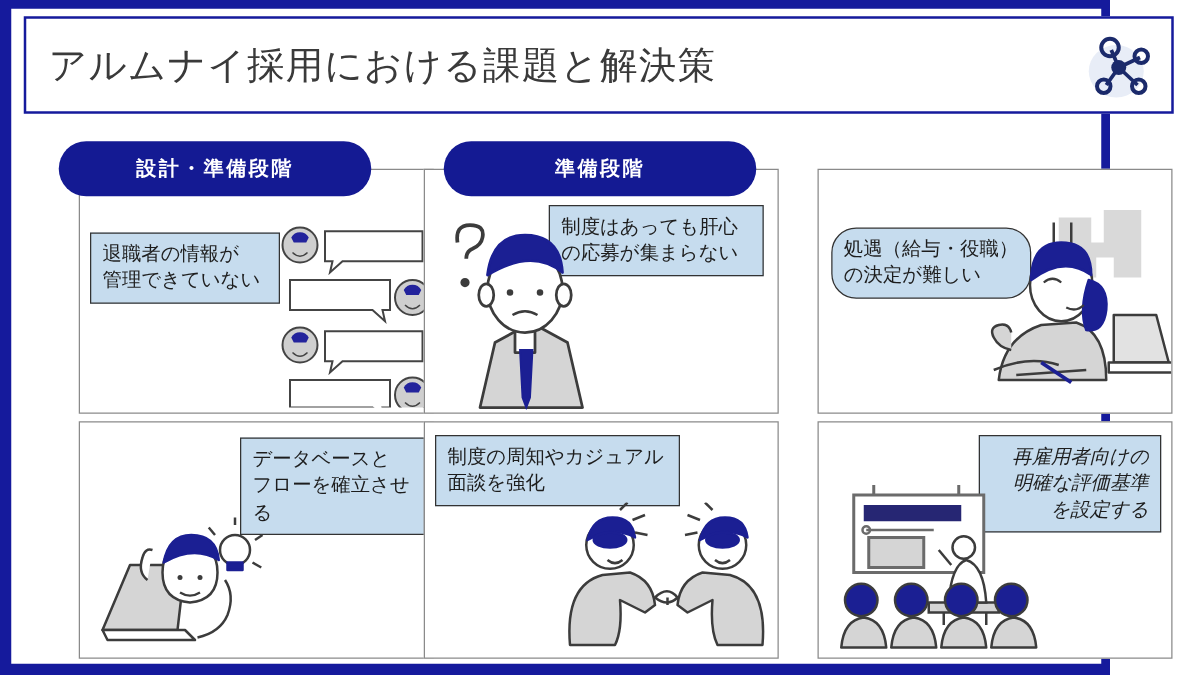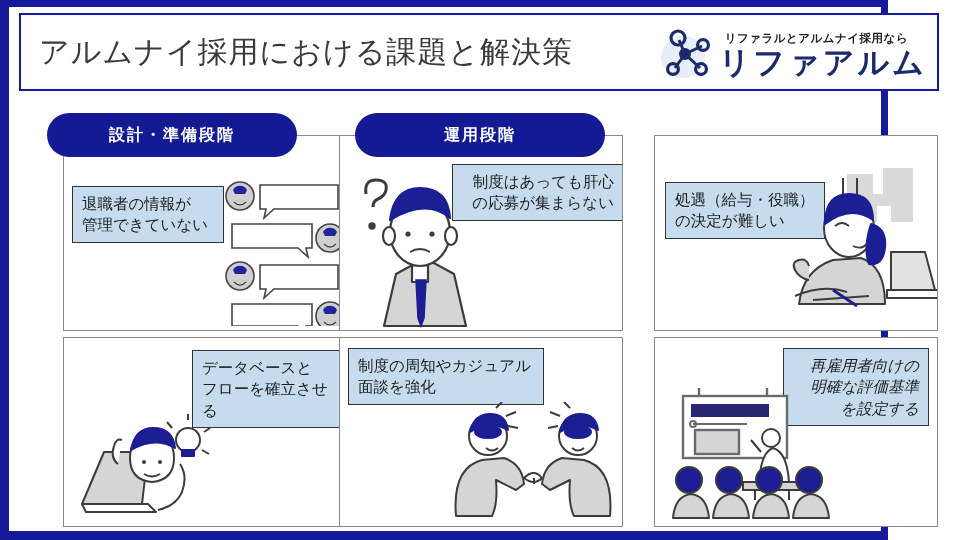--- a/index.html
+++ b/index.html
@@ -98,24 +98,20 @@
           <line x1="30" y1="31" x2="47" y2="23" stroke="#1b2a6b" stroke-width="3"></line>
           <line x1="30" y1="31" x2="45" y2="45" stroke="#1b2a6b" stroke-width="3"></line>
           <line x1="30" y1="31" x2="20" y2="45" stroke="#1b2a6b" stroke-width="3"></line>
           <circle cx="23" cy="15" r="7" fill="none" stroke="#1b2a6b" stroke-width="3.2"></circle>
           <circle cx="30" cy="31" r="6" fill="#1b2a6b"></circle>
           <circle cx="48" cy="22" r="5.4" fill="none" stroke="#1b2a6b" stroke-width="3.2"></circle>
           <circle cx="46" cy="46" r="5.4" fill="none" stroke="#1b2a6b" stroke-width="3.2"></circle>
           <circle cx="18" cy="46" r="5.4" fill="none" stroke="#1b2a6b" stroke-width="3.2"></circle>
         </svg>
       </div>
-      <div id="logo-text">
-        <div id="logo-tag">リファラルとアルムナイ採用なら</div>
-        <div id="logo-name">リファアルム</div>
-      </div>
     </div>
   </div>
 
   <div class="col" id="col1">
     <div class="pill">設計・準備段階</div>
 
     <div class="cell top">
       <div class="tbox" style="left:8px;top:50px;width:152px;">退職者の情報が<br>管理できていない</div>
       <div class="art" style="left:160px;top:44px;">
         <svg width="124" height="146" viewBox="0 0 124 146">
@@ -173,24 +169,24 @@
             <circle cx="70" cy="70" r="2"></circle>
               <circle cx="86" cy="70" r="2"></circle>
           </g>
           <path d="M70 82 q8 5 16 0" stroke="#3c3c3c" stroke-width="1.8" fill="none"></path>
         </svg>
       </div>
     </div>
   </div>
 
   <div class="col" id="col2">
-    <div class="pill">運用段階</div>
+    <div class="pill">準備段階</div>
 
     <div class="cell top">
-      <div class="tbox" style="left:112px;top:28px;width:172px;text-align:right;">制度はあっても肝心<br>の応募が集まらない</div>
+      <div class="tbox" style="left:99px;top:28px;width:172px;">制度はあっても肝心<br>の応募が集まらない</div>
       <div class="art" style="left:14px;top:32px;">
         <svg width="120" height="160" viewBox="0 0 120 160">
           <g stroke="#3c3c3c" stroke-width="2.2" fill="none">
             <path d="M12 26 q-2 -14 10 -14 q12 0 10 10 q-1 6 -8 9 q-5 2 -5 8" stroke-width="3"></path>
             <circle cx="18" cy="58" r="2.6" fill="#3c3c3c"></circle>
           </g>
           <g stroke="#3c3c3c" stroke-width="2.2" fill="#ffffff" stroke-linejoin="round">
             <path d="M30 158 l12 -52 l22 -12 l14 0 l22 12 l12 52 z" fill="#d5d5d5"></path>
             <path d="M58 96 h16 v18 h-16z" fill="#ffffff"></path>
             <ellipse cx="66" cy="64" rx="30" ry="34" fill="#ffffff"></ellipse>
@@ -244,21 +240,21 @@
       </div>
     </div>
   </div>
 
   <div class="col" id="col3">
 
     <div class="cell top">
       <svg class="wm" style="right:10px;top:20px;" width="84" height="68" viewBox="0 0 84 68">
         <path d="M4 18 h26 v20 h10 v-26 h30 v54 h-22 v-16 h-14 v16 h-30z" fill="#d9d9d9"></path>
       </svg>
-      <div class="tbox" style="left:10px;top:46px;width:160px;">処遇（給与・役職）<br>の決定が難しい</div>
+      <div class="tbox" style="left:10px;top:46px;width:160px;border-radius:20px;">処遇（給与・役職）<br>の決定が難しい</div>
       <div class="art" style="left:132px;top:36px;">
         <svg width="150" height="156" viewBox="0 0 150 156">
           <g stroke="#3c3c3c" stroke-width="2" fill="none" stroke-linejoin="round">
             <line x1="56" y1="6" x2="56" y2="34"></line>
               <line x1="70" y1="6" x2="70" y2="30"></line>
             <path d="M12 132 q4 -34 34 -44 l28 -2 q24 8 24 46z" fill="#d5d5d5"></path>
             <ellipse cx="62" cy="56" rx="25" ry="29" fill="#ffffff"></ellipse>
             <path d="M38 48 q2 -26 24 -26 q24 0 24 26 q-22 -16 -48 4z" fill="#1b1f93" stroke="#1b1f93"></path>
             <path d="M84 52 q16 4 14 24 q-2 18 -16 16 q-6 -16 2 -40z" fill="#1b1f93" stroke="#1b1f93"></path>
             <path d="M22 108 q-10 -2 -14 -10 q-4 -8 4 -10 q8 -2 10 6" fill="#d5d5d5"></path>

